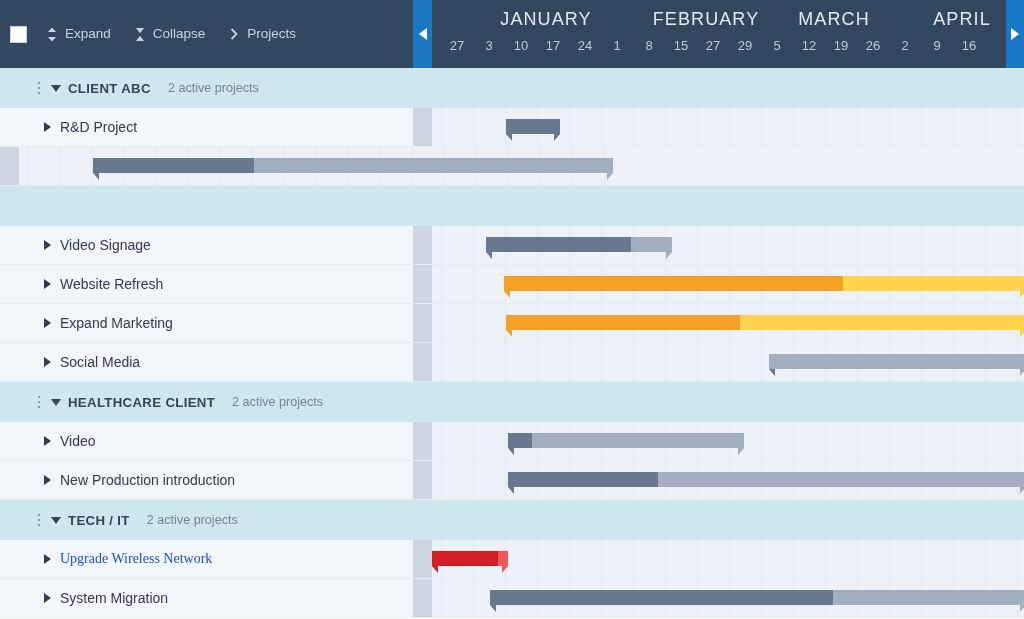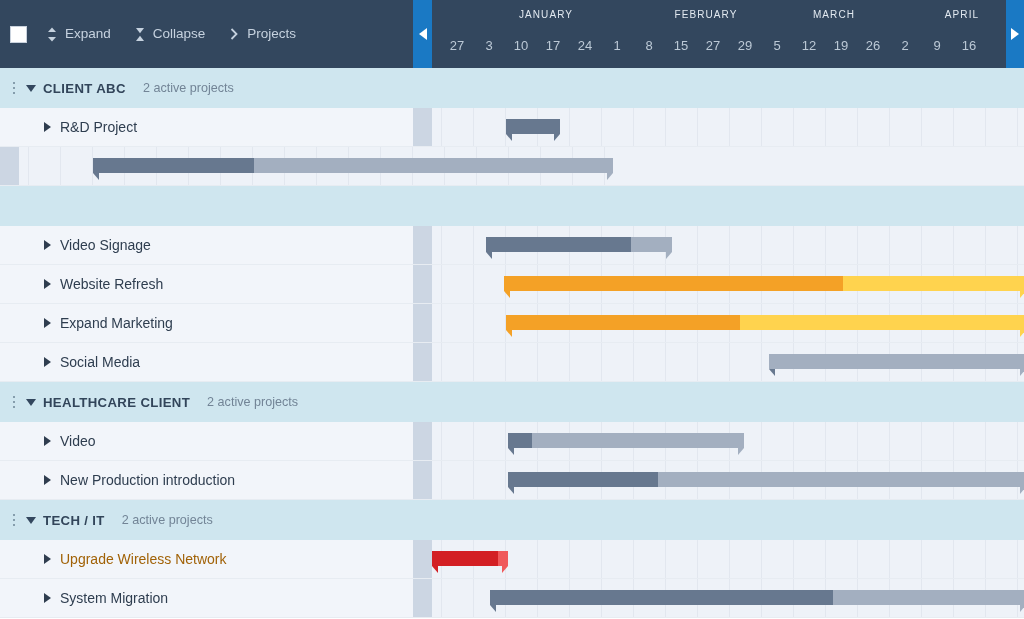--- a/index.html
+++ b/index.html
@@ -73,21 +73,21 @@
   
   .timeline-head {
     position: relative;
     flex: 1 1 auto;
     height: 68px;
     overflow: hidden;
   }
   .months { position: relative; height: 34px; }
   .month {
     position: absolute; top: 9px;
-    color: #e2e9f0; font-size: 10px;
+    color: #e2e9f0; font-size: 18px;
     letter-spacing: 1.1px;
     text-align: center;
     white-space: nowrap;
   }
   .days { position: relative; height: 34px; }
   .day {
     position: absolute; top: 4px;
     color: #bcc9d6; font-size: 13px;
     text-align: center; width: 26px;
     white-space: nowrap;
@@ -98,21 +98,21 @@
     position: absolute; top: 68px; left: 0;
     width: 1024px; height: 551px;
     overflow: hidden;
     background: #ffffff;
   }
   .row {
     position: relative;
     width: 1024px;
     display: flex;
   }
-  .row.group { height: 40px; background: #cfe6ef; }
+  .row.group { height: 40px; background: #cfe6ef; padding-left: 25px; }
   .row.task  { height: 39px; background: #ffffff; border-bottom: 1px solid #e7ecf2; }
 
   
   .left-pane {
     flex: 0 0 413px;
     width: 413px; height: 100%;
     position: relative;
     display: flex; align-items: center;
   }
   .row.task .left-pane { background: #f2f5fa; border-bottom: 0; }
@@ -148,21 +148,21 @@
     color: #32455a; font-size: 13.2px; font-weight: bold;
     letter-spacing: 0.35px; white-space: nowrap;
   }
   .group-count {
     color: #728496; font-size: 12.6px;
     margin-left: 17px; white-space: nowrap;
   }
   .task-name {
     color: #2e3d4f; font-size: 14px; white-space: nowrap;
   }
-  .task-name.alert { color: #a16207; }
+  .task-name.alert { color: #1d4ed8; font-family: Liberation Serif, serif; }
 
   
   .gutter {
     flex: 0 0 19px; width: 19px; height: 100%;
     background: #ccd6e3;
   }
   .row.group .gutter { background: #cfe6ef; }
 
   
   .grid-pane {

